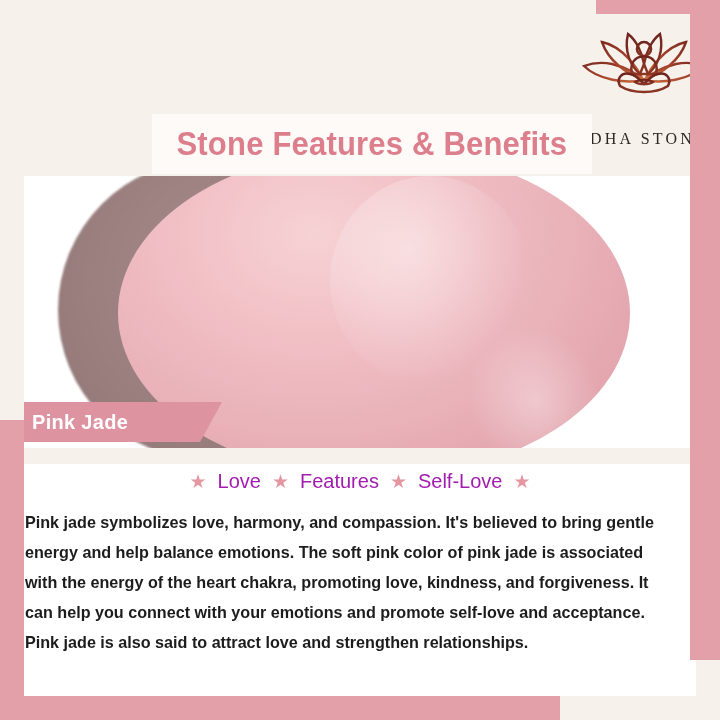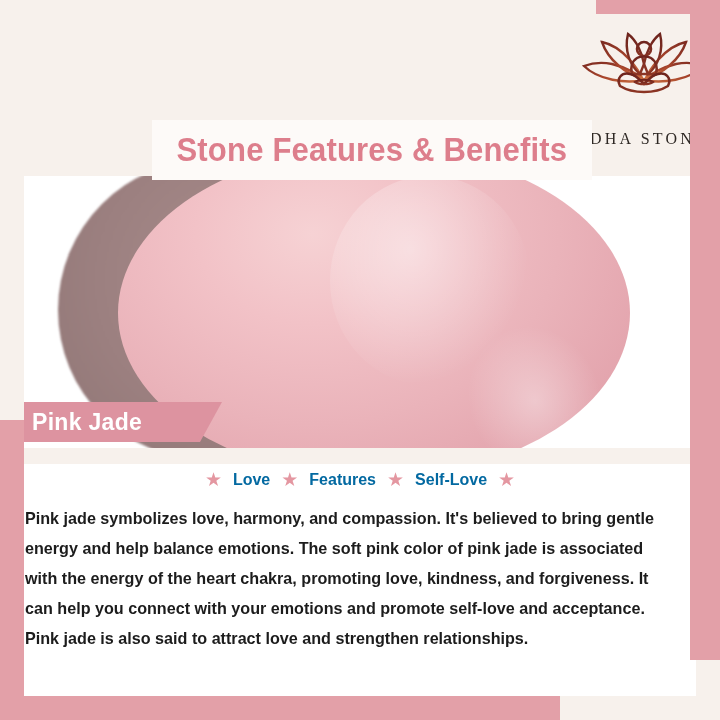--- a/index.html
+++ b/index.html
@@ -51,21 +51,21 @@
   .lotus{width:152px;height:72px;display:block;}
   .brand-name{
     margin-top:4px;
     font-family:"Liberation Serif", serif;
     font-size:16px;letter-spacing:3.2px;color:#2e2824;
     font-weight:400;
   }
 
   
   .title-panel{
-    position:absolute;left:152px;top:120px;width:440px;height:60px;
+    position:absolute;left:152px;top:114px;width:440px;height:60px;
     background:#fdfaf8;z-index:5;
     display:flex;align-items:center;justify-content:center;
   }
   .title-text{
     font-family:"Liberation Sans Narrow","Liberation Sans", sans-serif;
     font-weight:bold;font-size:33px;letter-spacing:.2px;
     color:#dd7e8c;white-space:nowrap;
     transform:scaleX(.94);
   }
 
@@ -101,21 +101,21 @@
   
   .jade-ribbon{
     position:absolute;left:0;top:402px;width:222px;height:40px;
     background:#dd93a0;z-index:5;
     clip-path:polygon(0 0, 222px 0, 200px 40px, 0 40px);
     display:flex;align-items:center;
   }
   .jade-label{
     margin-left:32px;
     font-family:"Liberation Sans", sans-serif;
-    font-weight:bold;font-size:23px;color:#ffffff;letter-spacing:.3px;
+    font-weight:bold;font-size:20px;color:#ffffff;letter-spacing:.3px;
   }
 
   
   .cream-strip{
     position:absolute;left:24px;top:448px;width:672px;height:16px;
     background:#f7f1ec;z-index:4;
   }
 
   
   .content{
@@ -123,21 +123,21 @@
     background:#ffffff;z-index:4;
   }
   .keywords{
     margin-top:6px;width:100%;
     display:flex;align-items:center;justify-content:center;
     gap:11px;
   }
   .kw-star{color:#e497a1;font-size:19px;line-height:1;}
   .kw-text{
     font-family:"Liberation Sans Narrow","Liberation Sans", sans-serif;
-    font-weight:bold;font-size:16px;color:#0369a1;white-space:nowrap;
+    font-weight:normal;font-size:20px;color:#a21caf;white-space:nowrap;
   }
   .body-copy{
     margin:14px 0 0 1px;width:662px;
     font-family:"Liberation Sans Narrow","Liberation Sans", sans-serif;
     font-weight:bold;font-size:16.4px;line-height:30px;
     color:#1c1c1c;text-align:left;
     transform:scaleX(.985);transform-origin:left top;
   }
 </style>
 </head>

